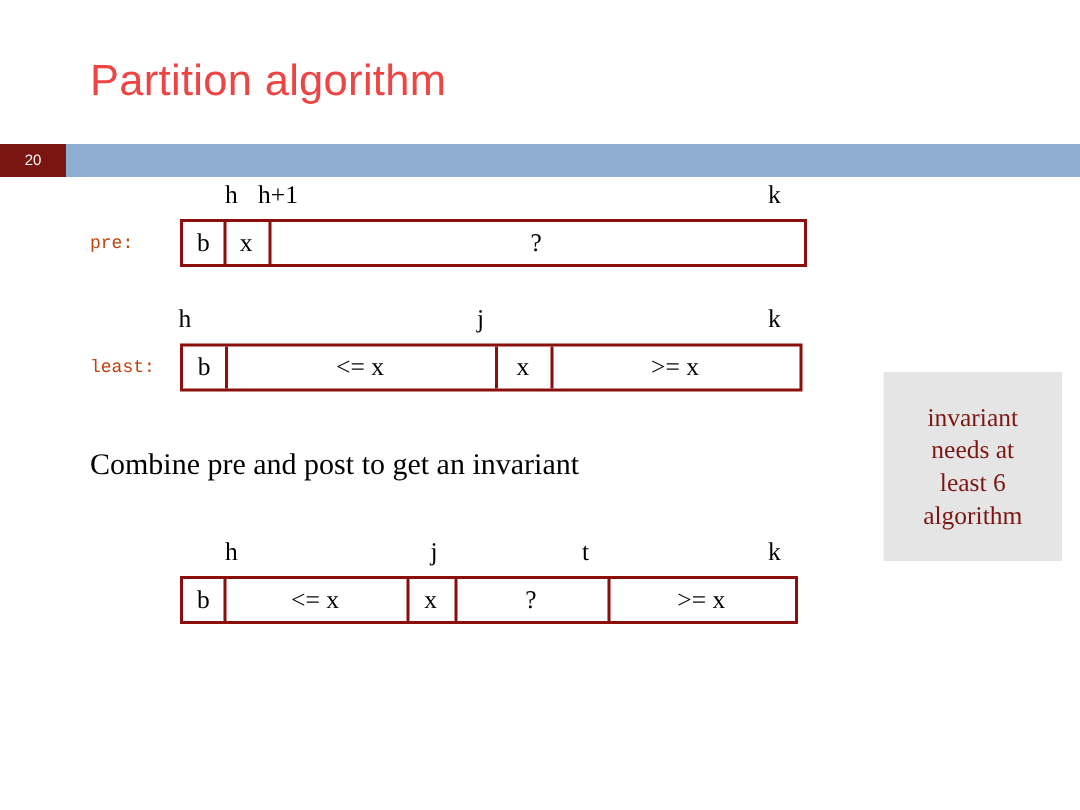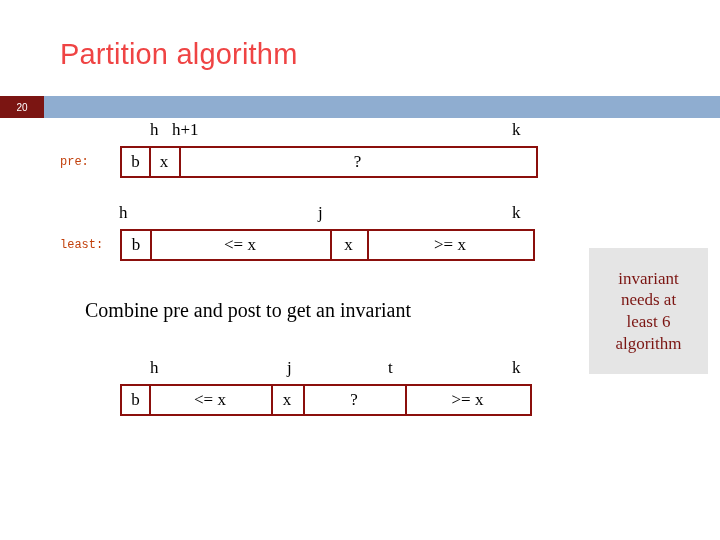--- a/index.html
+++ b/index.html
@@ -91,21 +91,20 @@
   }
 
   
   #combine-text {
     position: absolute;
     left: 60px;
     top: 299px;
     font-family: "Liberation Serif", serif;
     font-size: 20px;
     color: #000000;
-    margin-left: 25px;
   }
 
   
   #invariant-callout {
     position: absolute;
     left: 562px;
     top: 248px;
     width: 119px;
     height: 126px;
     background: #e5e5e5;

